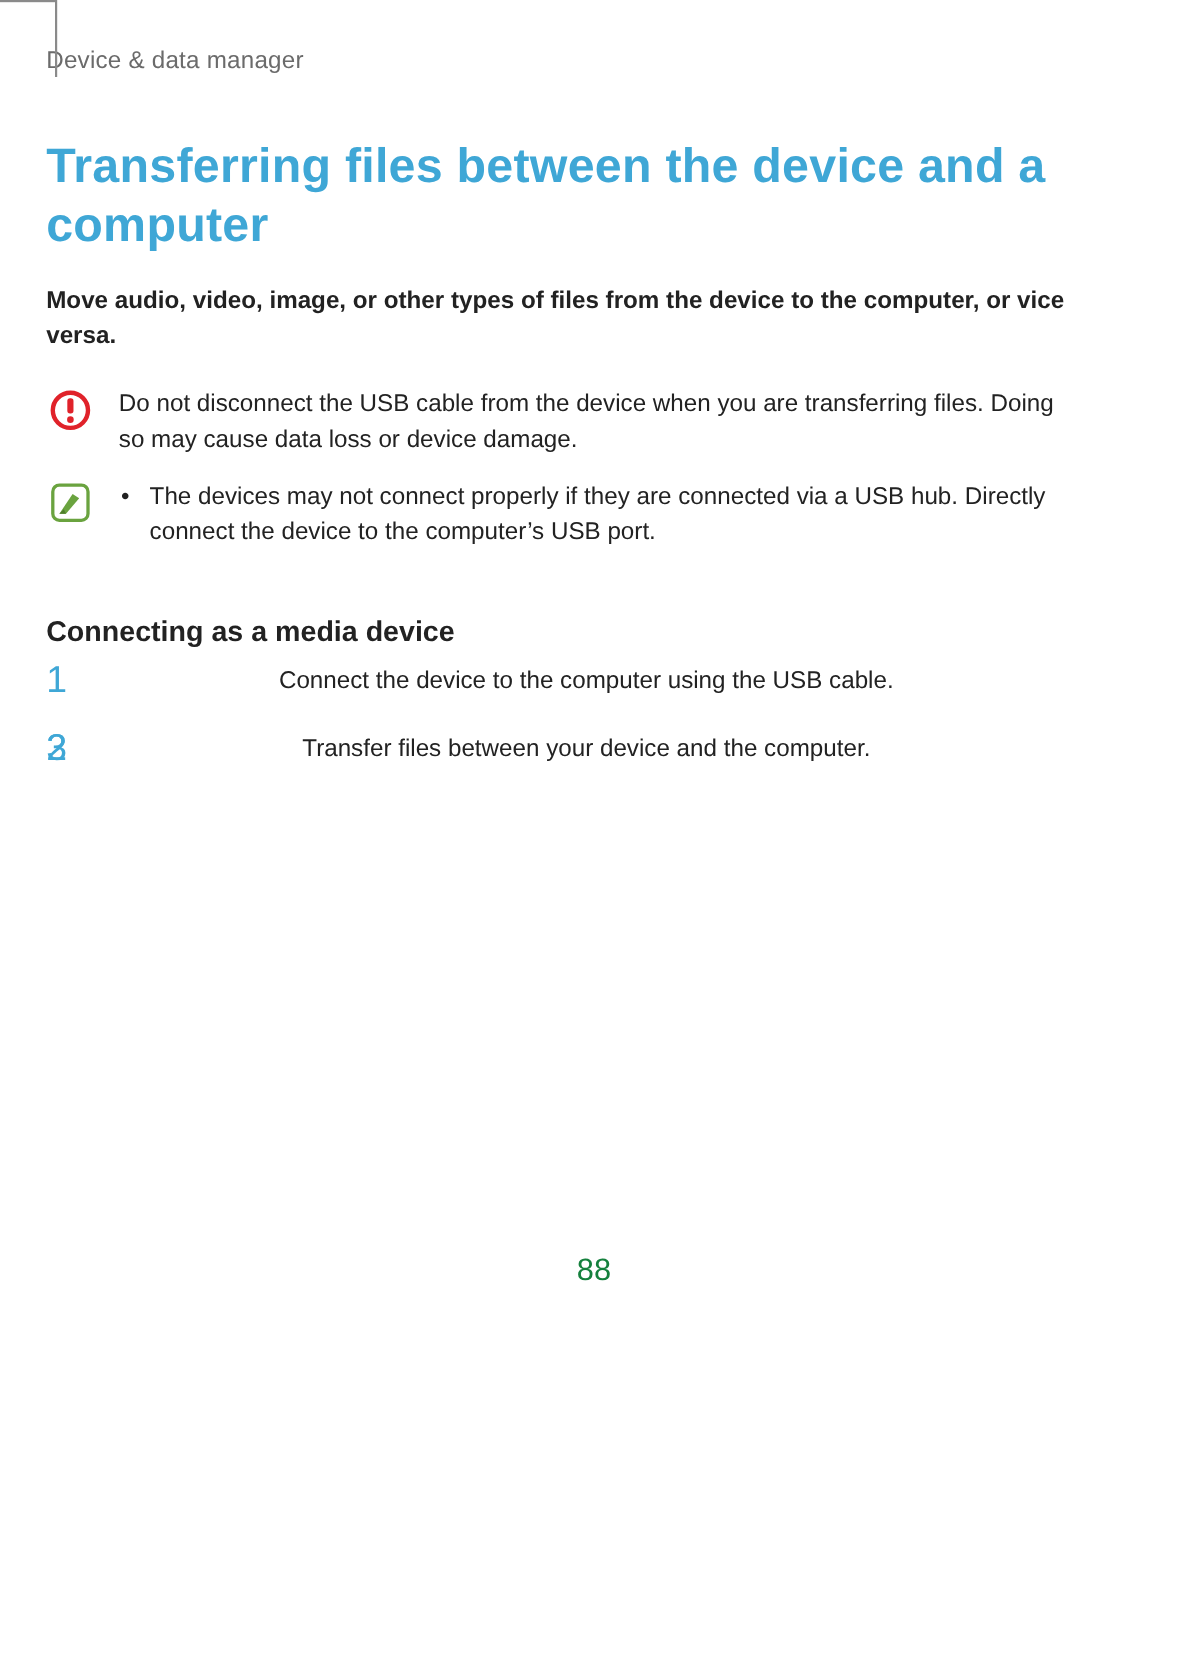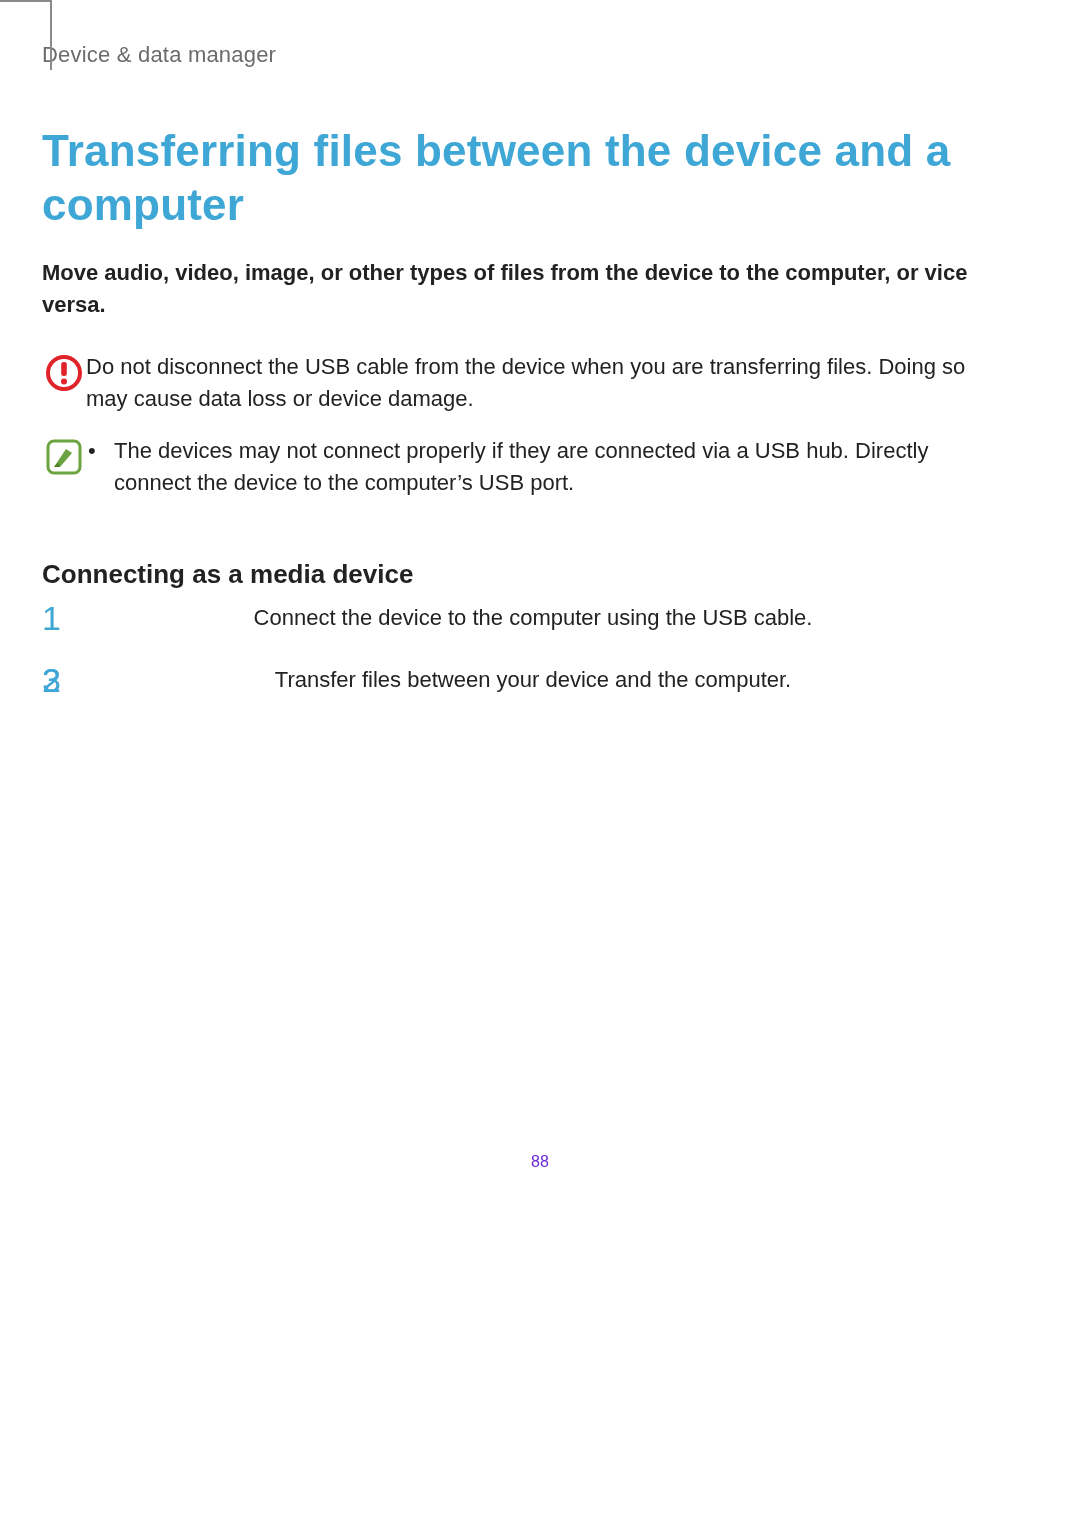--- a/index.html
+++ b/index.html
@@ -43,20 +43,21 @@
     letter-spacing: 0.2px;
   }
   p.intro {
     font-size: 22px;
     line-height: 1.45;
     margin-bottom: 30px;
     font-weight: bold;
   }
   .callout {
     display: flex;
+    gap: 22px;
     margin-bottom: 20px;
   }
   .callout .icon-wrap {
     flex: 0 0 44px;
     display: flex;
     align-items: flex-start;
     justify-content: center;
     padding-top: 2px;
   }
   .callout .text {
@@ -111,22 +112,22 @@
   ol.steps > li p { margin-bottom: 16px; }
   ol.steps > li p:last-child { margin-bottom: 0; text-align: center; }
   .bold { font-weight: 700; }
   .arrow { font-family: Arial, sans-serif; }
   .page-number {
     position: absolute;
     bottom: 42px;
     left: 0;
     width: 1080px;
     text-align: center;
-    font-size: 16px;
-    color: #6d28d9;
+    font-size: 28px;
+    color: #15803d;
   }
   svg { display: block; }
 </style>
 </head>
 <body>
 
 <div class="page">
   <div class="corner-rule"></div>
   <div class="corner-rule-h"></div>
 

